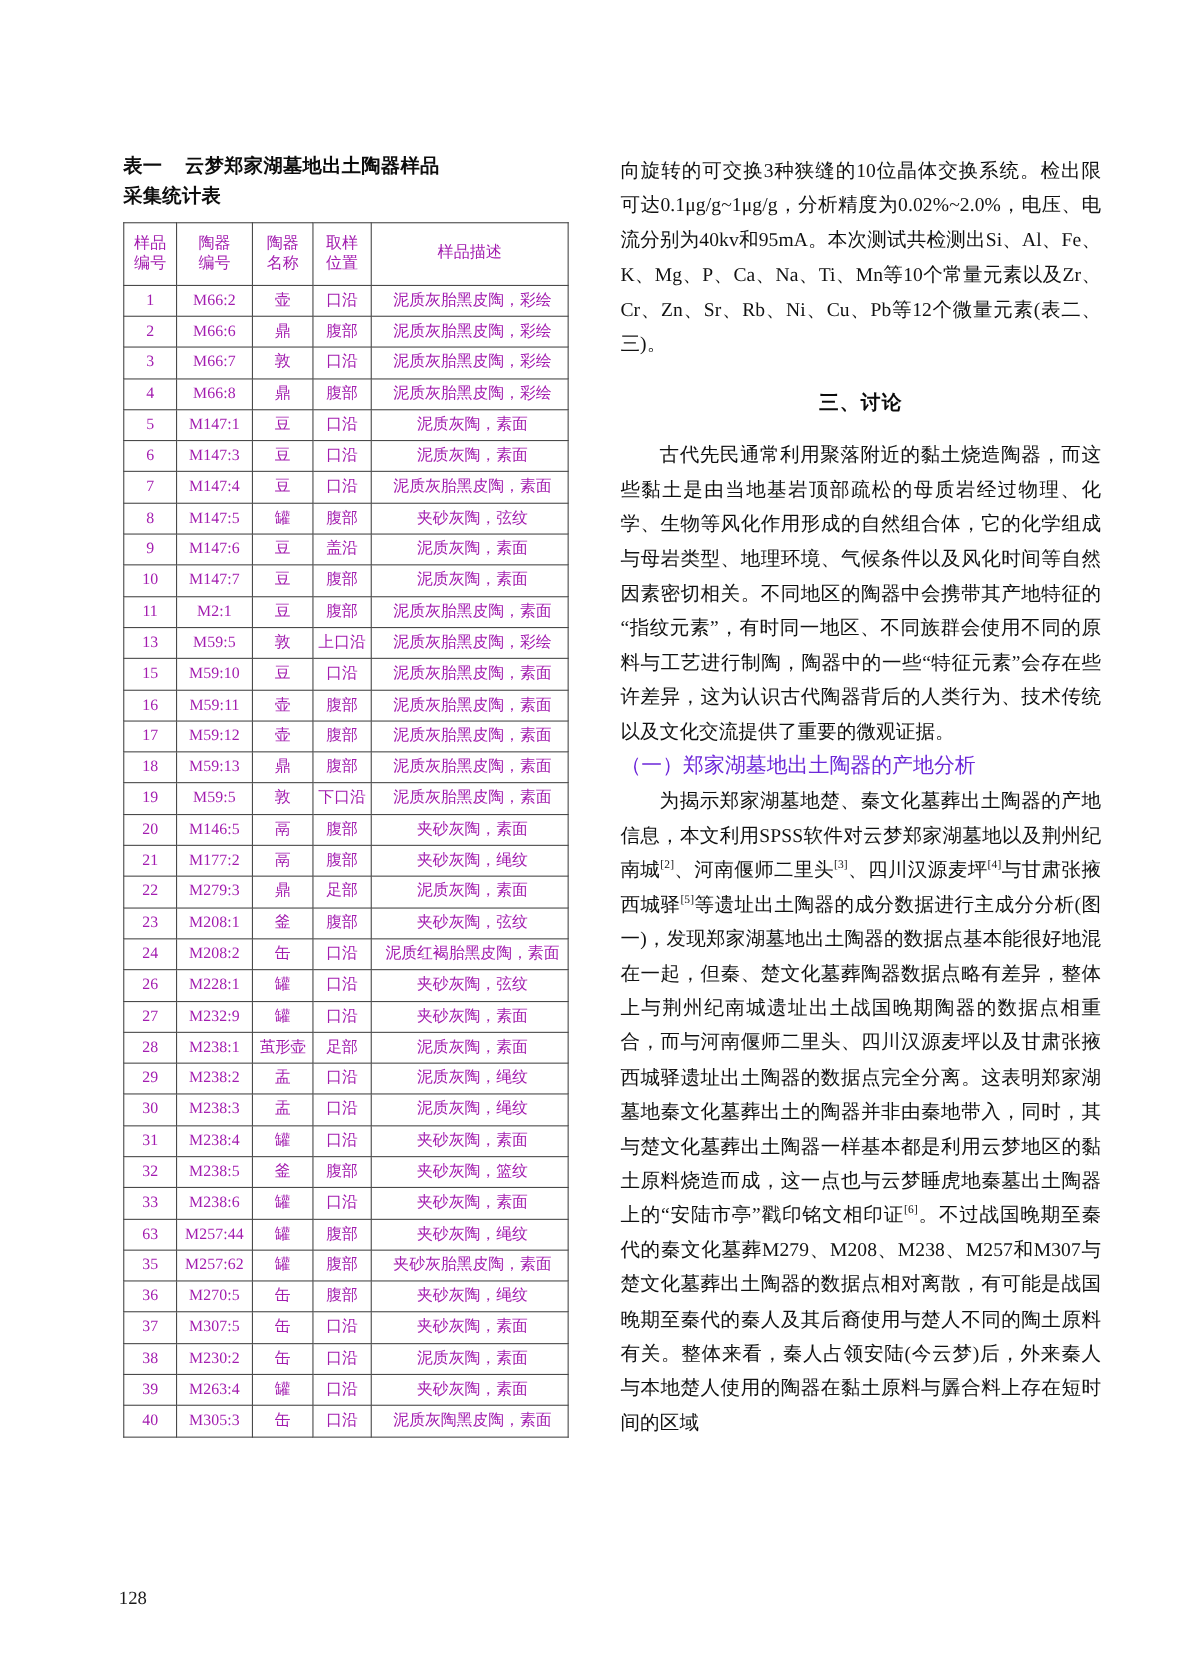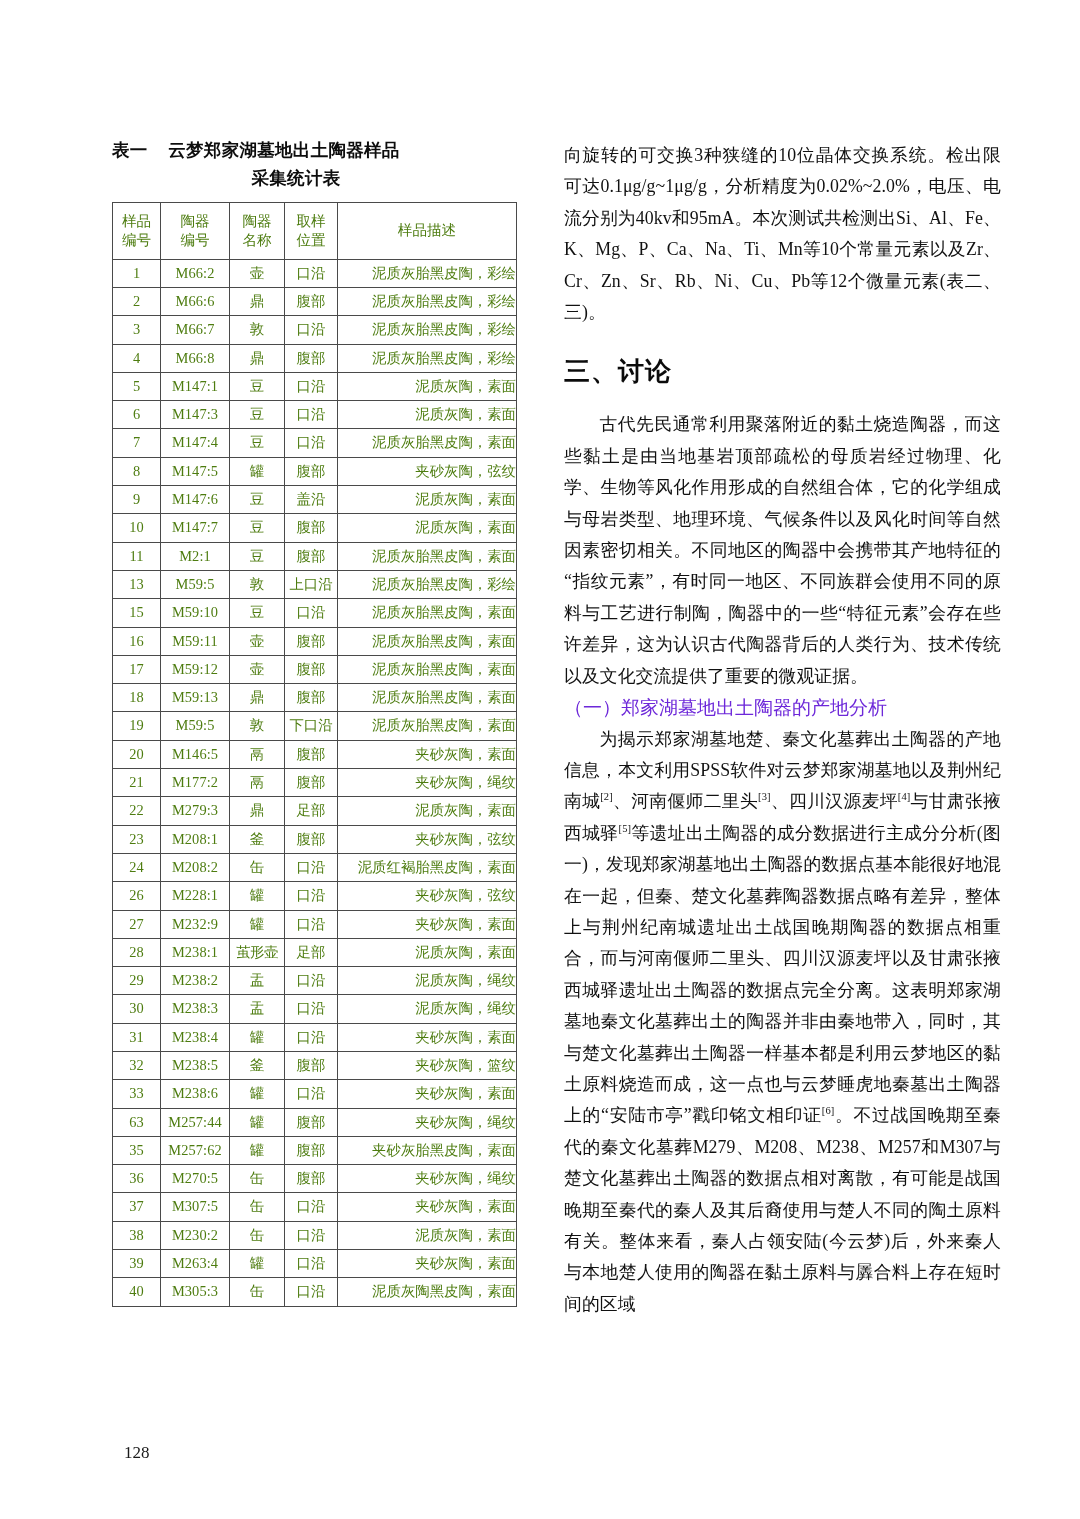--- a/index.html
+++ b/index.html
@@ -45,31 +45,30 @@
     color: #0d0d0d;
     margin-bottom: 9px;
     letter-spacing: 0.3px;
   }
   .caption-line-1 {
     display: block;
     white-space: pre;
   }
   .caption-line-2 {
     display: block;
-    text-align: center;
     padding-right: 42px;
   }
 
   
   table.sample-table {
     border-collapse: collapse;
     width: 404px;
     table-layout: fixed;
     font-size: 14.2px;
-    color: #4d7c0f;
+    color: #a21caf;
   }
   table.sample-table col.c1 { width: 48px; }
   table.sample-table col.c2 { width: 69px; }
   table.sample-table col.c3 { width: 55px; }
   table.sample-table col.c4 { width: 53px; }
   table.sample-table col.c5 { width: 179px; }
 
   table.sample-table td,
   table.sample-table th {
     border: 1px solid #4a4a4a;
@@ -86,21 +85,21 @@
   table.sample-table thead th .hdr-two {
     display: block;
   }
   table.sample-table tbody td {
     height: 27.3px;
     line-height: 27.3px;
     font-size: 14.4px;
   }
   .cell-center { text-align: center; }
   .cell-left {
-    text-align: right;
+    text-align: center;
     padding-left: 5px !important;
   }
   .num-cell {
     font-family: "Liberation Serif", serif;
   }
   .code-cell {
     font-family: "Liberation Serif", serif;
     letter-spacing: 0.1px;
   }
   .name-narrow { font-size: 13px; letter-spacing: -0.5px; }
@@ -113,21 +112,22 @@
     text-justify: inter-ideograph;
     margin: 0;
     color: #111;
     letter-spacing: 0.1px;
   }
   .body-p.indent { text-indent: 2em; }
 
   .section-heading {
     font-family: "Liberation Sans", "DejaVu Sans", sans-serif;
     font-weight: bold;
-    font-size: 26px;
+    font-size: 18px;
+    text-align: center;
     margin: 26px 0 20px 0;
     letter-spacing: 1px;
     color: #0b0b0b;
   }
 
   .subsection {
     font-size: 19px;
     line-height: 31.4px;
     margin: 0;
     color: #6d28d9;
@@ -135,21 +135,21 @@
 
   sup.ref {
     font-size: 10.5px;
     vertical-align: super;
     line-height: 0;
   }
 
   
   .page-number {
     position: absolute;
-    left: 124px;
+    left: 108px;
     top: 1443px;
     font-size: 17px;
     color: #1a1a1a;
     font-family: "Liberation Serif", serif;
   }
 </style>
 </head>
 <body>
 
 <div class="page">

